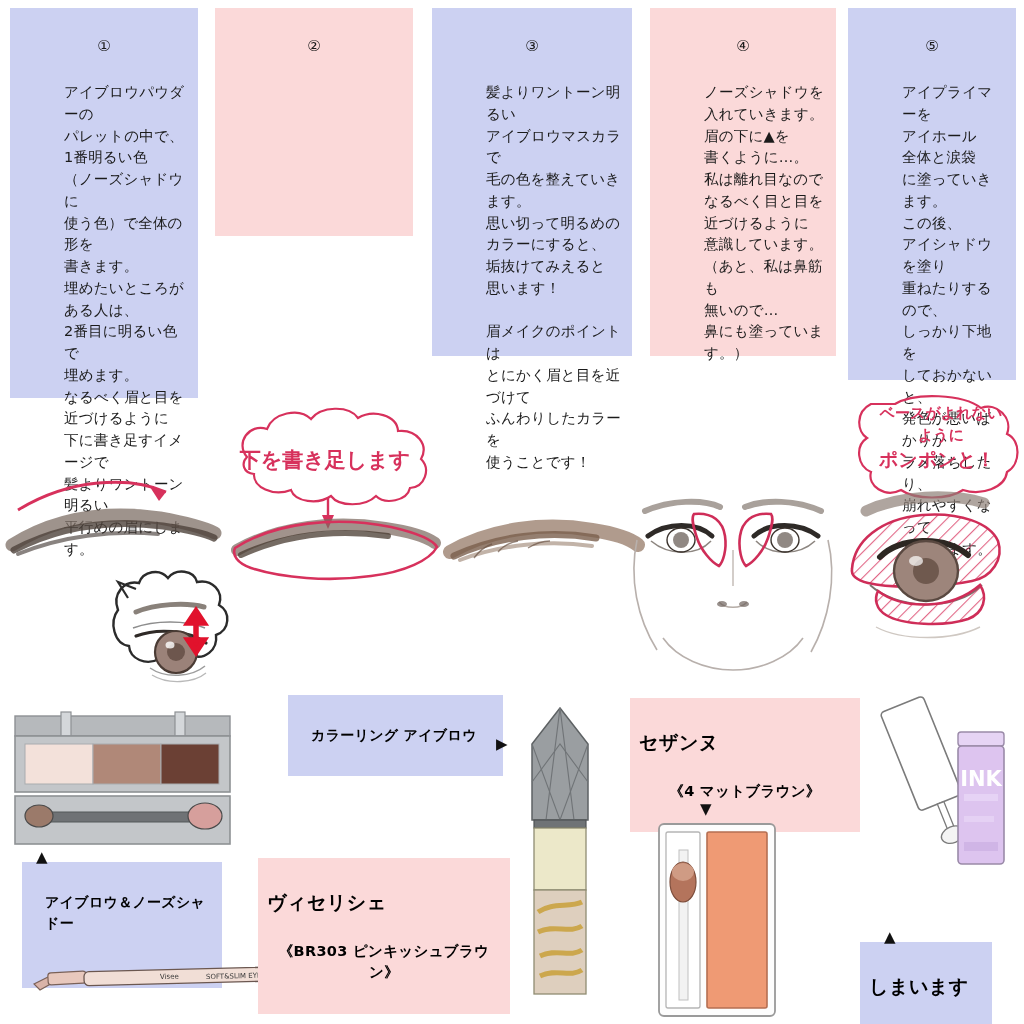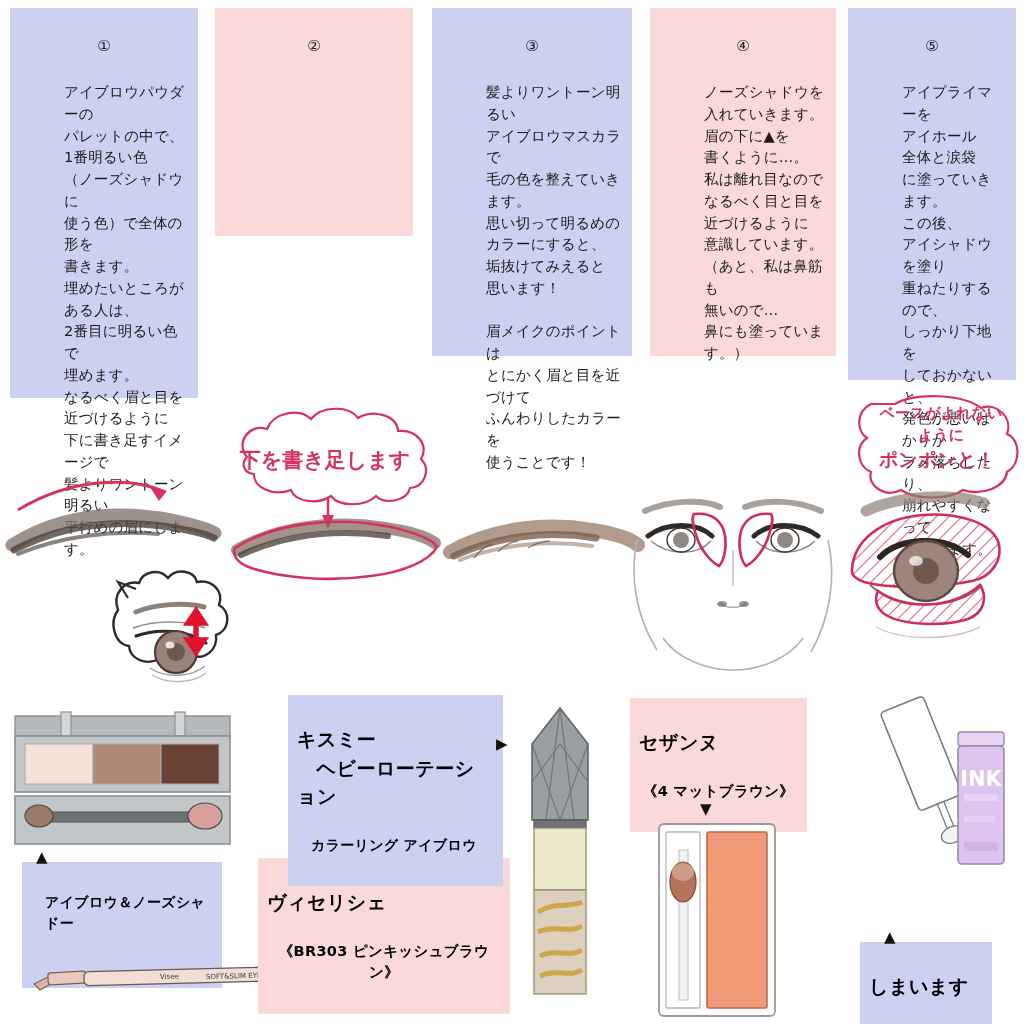--- a/index.html
+++ b/index.html
@@ -287,22 +287,20 @@
       <text x="176" y="29" transform="rotate(-1.4 176 29)">SOFT&amp;SLIM EYEBROW PENCIL</text>
     </g>
   </svg>
 
   <div class="hand-box hb-pink" style="left:258px; top:858px; width:252px;">
     <span class="hb-line1">ヴィセリシェ</span>
     <span class="hb-line3">《BR303 ピンキッシュブラウン》</span>
   </div>
 
   <div class="hand-box hb-lav" style="left:288px; top:695px; width:215px;">
-    <span class="hb-line1">キスミー
-　ヘビーローテーション</span>
     <span class="hb-line2">カラーリング アイブロウ</span>
   </div>
   <div style="position:absolute;left:496px;top:735px;font-size:15px;color:#111;">▶</div>
 
   <svg style="left:508px; top:702px;" width="110" height="310" viewBox="0 0 110 310">
 
     <path d="M24,42 L52,6 L80,42 L80,118 L24,118 Z" fill="#9a9ea1" stroke="#5e6264" stroke-width="1.5"></path>
     <g stroke="#707477" stroke-width="1.1" fill="none">
       <path d="M24,42 L52,118 L80,42"></path>
       <path d="M52,6 L38,118"></path>
@@ -316,21 +314,21 @@
 
     <rect x="26" y="188" width="52" height="104" fill="#decfbe" stroke="#8f8c72" stroke-width="1.3"></rect>
     <g stroke="#c9a13a" stroke-width="5" fill="none" opacity=".85">
       <path d="M30,210 C44,200 62,206 74,200"></path>
       <path d="M30,230 C46,222 62,232 74,224"></path>
       <path d="M32,254 C48,246 62,256 74,248"></path>
       <path d="M32,274 C48,266 62,276 74,268"></path>
     </g>
   </svg>
 
-  <div class="hand-box hb-pink" style="left:630px; top:698px; width:177px;">
+  <div class="hand-box hb-pink" style="left:630px; top:698px; width:230px;">
     <span class="hb-line1">セザンヌ</span>
     <span class="hb-line3">《4 マットブラウン》</span>
   </div>
   <div style="position:absolute;left:700px;top:800px;font-size:15px;color:#111;">▼</div>
 
   <svg style="left:655px; top:820px;" width="125" height="200" viewBox="0 0 125 200">
     <rect x="4" y="4" width="116" height="192" rx="5" fill="#fdfdfd" stroke="#9a9a9a" stroke-width="1.8"></rect>
     <rect x="11" y="12" width="34" height="176" rx="2" fill="#ffffff" stroke="#b5b5b5" stroke-width="1.3"></rect>
     <rect x="52" y="12" width="60" height="176" rx="2" fill="#ef9a74" stroke="#b56f52" stroke-width="1.6"></rect>
 

